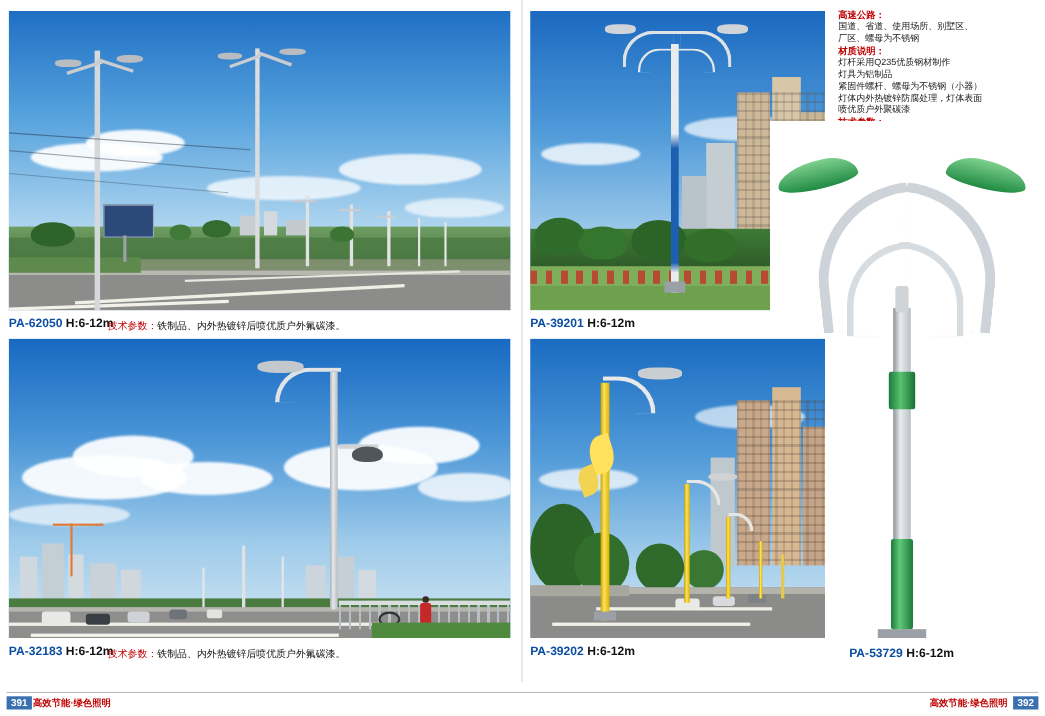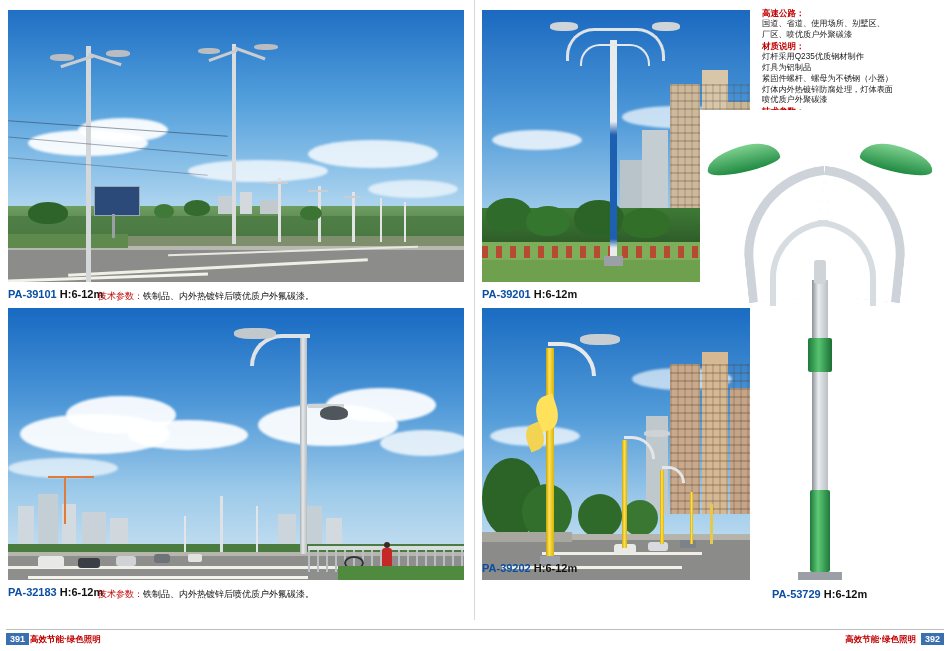--- a/index.html
+++ b/index.html
@@ -204,21 +204,21 @@
     <div style="position:absolute; left:0; top:118px; width:220px; height:1px; background:rgba(30,40,60,.45); transform:rotate(4deg);"></div>
     <div style="position:absolute; left:0; top:136px; width:220px; height:1px; background:rgba(30,40,60,.38); transform:rotate(5deg);"></div>
     <div style="position:absolute; left:0; top:156px; width:200px; height:1px; background:rgba(30,40,60,.3); transform:rotate(5deg);"></div>
 
     <div class="tree" style="left:146px; top:194px; width:20px; height:14px; background:#3f7a38;"></div>
     <div class="tree" style="left:176px; top:190px; width:26px; height:16px; background:#356b2f;"></div>
     <div class="tree" style="left:292px; top:196px; width:22px; height:14px; background:#3c7434;"></div>
     <div class="tree" style="left:20px; top:192px; width:40px; height:22px; background:#2e6329;"></div>
   </div>
   <div class="caption" style="left:8px; top:288px;">
-    <span class="code">PA-39101</span>
+    <span class="code">PA-62050</span>
     <span class="hh">H:6-12m</span>
   </div>
   <div class="spec-note" style="left:98px; top:290px;">
     <span>技术参数：</span><span class="blk">铁制品、内外热镀锌后喷优质户外氟碳漆。</span>
   </div>
 
   <div class="photo" style="left:482px; top:10px; width:268px; height:272px;">
     <div class="sky" style="background:linear-gradient(#1b69c0 0%, #4f9ad9 40%, #9fcbea 75%, #cfe4f2 100%);"></div>
     <div class="cloud" style="left:10px; top:120px; width:90px; height:20px; opacity:.85;"></div>
     <div class="cloud" style="left:140px; top:96px; width:110px; height:22px; opacity:.75;"></div>
@@ -264,21 +264,21 @@
     <div style="position:absolute; left:122px; top:246px; width:19px; height:10px; background:#9aa0a5;"></div>
   </div>
   <div class="caption" style="left:482px; top:288px;">
     <span class="code">PA-39201</span>
     <span class="hh">H:6-12m</span>
   </div>
 
   <div class="textblock">
     <div class="hd">高速公路：</div>
     <div class="ln">国道、省道、使用场所、别墅区、</div>
-    <div class="ln">厂区、喷优质户外聚碳漆</div>
+    <div class="ln">厂区、螺母为不锈钢</div>
     <div class="hd">材质说明：</div>
     <div class="ln">灯杆采用Q235优质钢材制作</div>
     <div class="ln">灯具为铝制品</div>
     <div class="ln">紧固件螺杆、螺母为不锈钢（小器）</div>
     <div class="ln">灯体内外热镀锌防腐处理，灯体表面</div>
     <div class="ln">喷优质户外聚碳漆</div>
     <div class="hd">技术参数：</div>
     <div class="ln">光源采用150W、250W、400W高压</div>
     <div class="ln">钠灯或LED光源</div>
     <div class="ln">灯具防护等级：IP55</div>
@@ -440,21 +440,21 @@
     <div class="pole" style="left:140px; top:132px; width:5px; height:108px; background:linear-gradient(to right,#c9a400,#ffe15c 45%,#d9b400);"></div>
     <div style="position:absolute; left:142px; top:128px; width:28px; height:20px;
                 border-top:3px solid #e6e6e6; border-right:3px solid #e6e6e6; border-radius:0 24px 0 0;"></div>
     <div class="lamp" style="left:162px; top:122px; width:26px; height:7px; background:#cfd3d6;"></div>
     <div class="pole" style="left:178px; top:162px; width:4px; height:74px; background:linear-gradient(to right,#c9a400,#ffe15c 45%,#d9b400);"></div>
     <div style="position:absolute; left:180px; top:158px; width:20px; height:14px;
                 border-top:3px solid #e6e6e6; border-right:3px solid #e6e6e6; border-radius:0 18px 0 0;"></div>
     <div class="pole" style="left:208px; top:184px; width:3px; height:52px; background:linear-gradient(to right,#c9a400,#ffe15c 45%,#d9b400);"></div>
     <div class="pole" style="left:228px; top:196px; width:3px; height:40px; background:#e3c94d;"></div>
   </div>
-  <div class="caption" style="left:482px; top:562px;text-align:center;">
+  <div class="caption" style="left:482px; top:586px;text-align:center;">
     <span class="code">PA-39202</span>
     <span class="hh">H:6-12m</span>
   </div>
 
   <div class="footer">
     <div class="footer-rule"></div>
     <div class="pnum" style="left:6px;">391</div>
     <div class="ftext" style="left:30px;">高效节能·绿色照明</div>
     <div class="ftext" style="right:34px;">高效节能·绿色照明</div>
     <div class="pnum" style="right:6px;">392</div>

